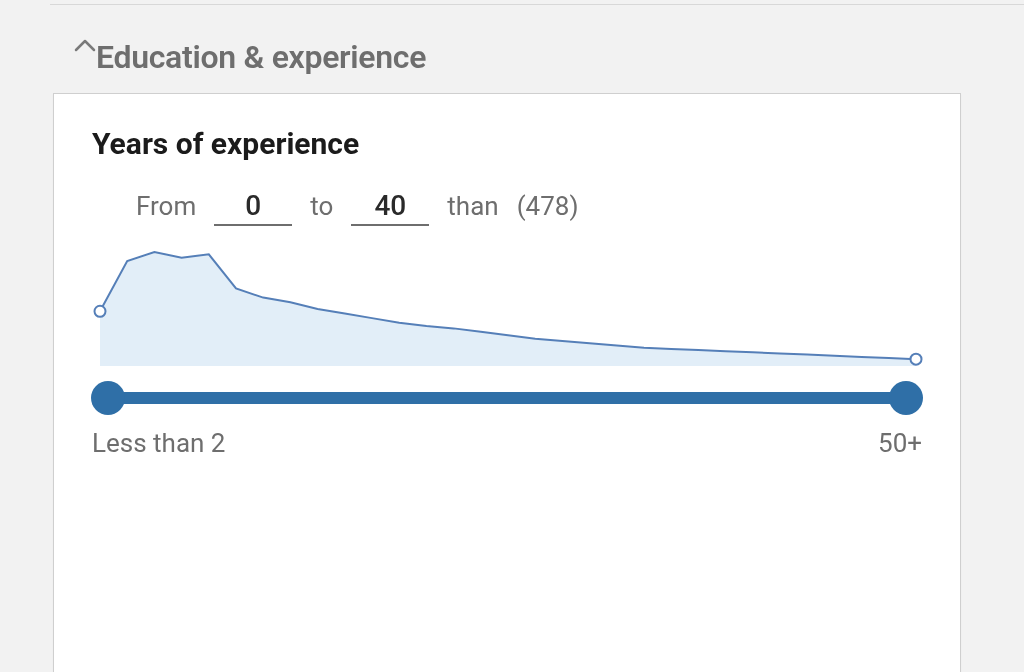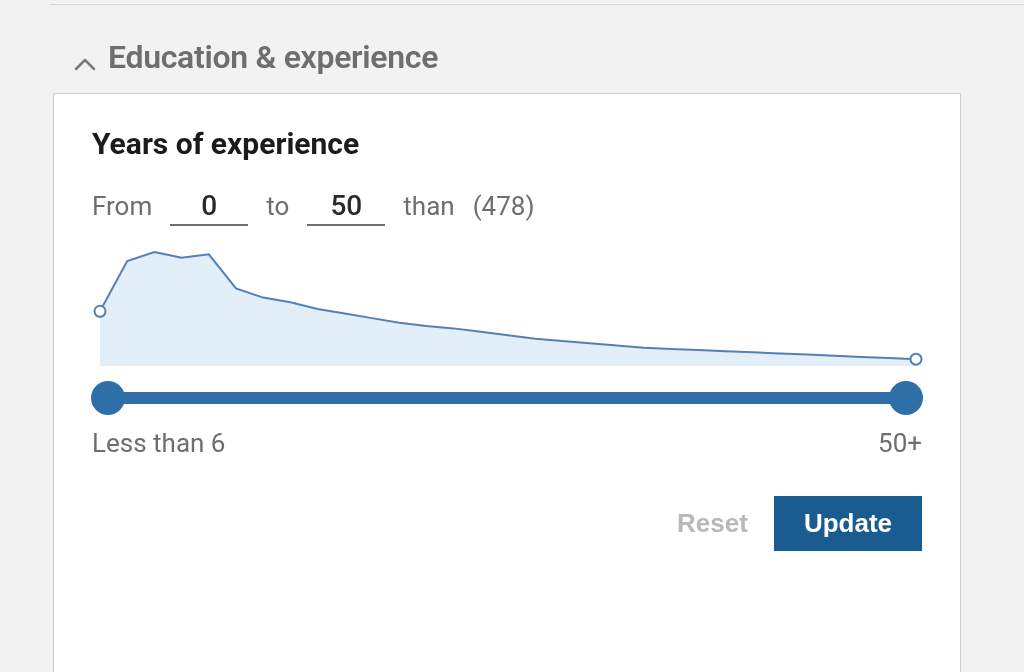--- a/index.html
+++ b/index.html
@@ -20,22 +20,21 @@
     top: 4px;
     height: 1px;
     background: #d8d8d8;
   }
 
   .section-header {
     position: absolute;
     left: 74px;
     top: 38px;
     display: flex;
-    align-items: flex-end;
-    gap: 12px;
+    align-items: flex-start;
     cursor: pointer;
   }
   .section-header .chevron {
     color: #7a7a7a;
   }
   .section-header .title {
     font-size: 32px;
     font-weight: 600;
     color: #6e6e6e;
     letter-spacing: -0.3px;
@@ -60,20 +59,21 @@
     color: #1b1b1b;
   }
 
   .range-line {
     margin-top: 28px;
     font-size: 26px;
     color: #6e6e6e;
     display: flex;
     align-items: baseline;
     gap: 18px;
+    margin-left: 44px;
   }
   .range-line .input-wrap {
     border-bottom: 2px solid #6e6e6e;
     width: 70px;
     text-align: center;
     padding: 0 4px 2px 4px;
   }
   .range-line .input-val {
     font-size: 28px;
     color: #2a2a2a;
@@ -169,21 +169,21 @@
 
   <div class="card-title">Years of experience</div>
 
   <div class="range-line">
     <span>From</span>
     <span class="input-wrap">
       <span class="input-val">0</span>
     </span>
     <span>to</span>
     <span class="input-wrap">
-      <span class="input-val">50</span>
+      <span class="input-val">40</span>
     </span>
     <span>than</span>
     <span>(478)</span>
   </div>
 
   <div class="chart-wrap">
     <svg id="dist-svg" width="832" height="128" viewBox="0 0 832 128" preserveAspectRatio="none">
         <path d="M8,120 L8,65.28 L35.2,15.119999999999996 L62.4,6 L89.60000000000001,11.700000000000005 L116.8,8.280000000000001 L144,42.48 L171.20000000000002,51.6 L198.4,56.16 L225.6,63 L252.79999999999998,67.56 L280,72.12 L307.2,76.67999999999999 L334.40000000000003,80.10000000000001 L361.6,82.38 L388.8,85.8 L416,89.22 L443.2,92.64 L470.4,94.92 L497.59999999999997,97.2 L524.8,99.48 L552,101.75999999999999 L579.1999999999999,102.89999999999999 L606.4,104.03999999999999 L633.6,105.17999999999999 L660.8000000000001,106.32000000000001 L688,107.46000000000001 L715.2,108.60000000000001 L742.4,109.74000000000001 L769.6,110.88000000000001 L796.8,112.02 L824,113.16 L824,120 Z" fill="#e2eef8" stroke="none"></path>
         <path d="M8,65.28 L35.2,15.119999999999996 L62.4,6 L89.60000000000001,11.700000000000005 L116.8,8.280000000000001 L144,42.48 L171.20000000000002,51.6 L198.4,56.16 L225.6,63 L252.79999999999998,67.56 L280,72.12 L307.2,76.67999999999999 L334.40000000000003,80.10000000000001 L361.6,82.38 L388.8,85.8 L416,89.22 L443.2,92.64 L470.4,94.92 L497.59999999999997,97.2 L524.8,99.48 L552,101.75999999999999 L579.1999999999999,102.89999999999999 L606.4,104.03999999999999 L633.6,105.17999999999999 L660.8000000000001,106.32000000000001 L688,107.46000000000001 L715.2,108.60000000000001 L742.4,109.74000000000001 L769.6,110.88000000000001 L796.8,112.02 L824,113.16 " fill="none" stroke="#557fb8" stroke-width="2"></path>
         <circle cx="8" cy="65.28" r="5.5" fill="#ffffff" stroke="#557fb8" stroke-width="2"></circle>
@@ -191,22 +191,18 @@
       </svg>
   </div>
 
   <div class="slider">
     <div class="slider-track"></div>
     <div class="slider-handle left"></div>
     <div class="slider-handle right"></div>
   </div>
 
   <div class="slider-labels">
-    <span>Less than 6</span>
+    <span>Less than 2</span>
     <span>50+</span>
   </div>
 
-  <div class="actions">
-    <button class="btn-reset">Reset</button>
-    <button class="btn-update">Update</button>
-  </div>
 
 </div>
 
 </body></html>

